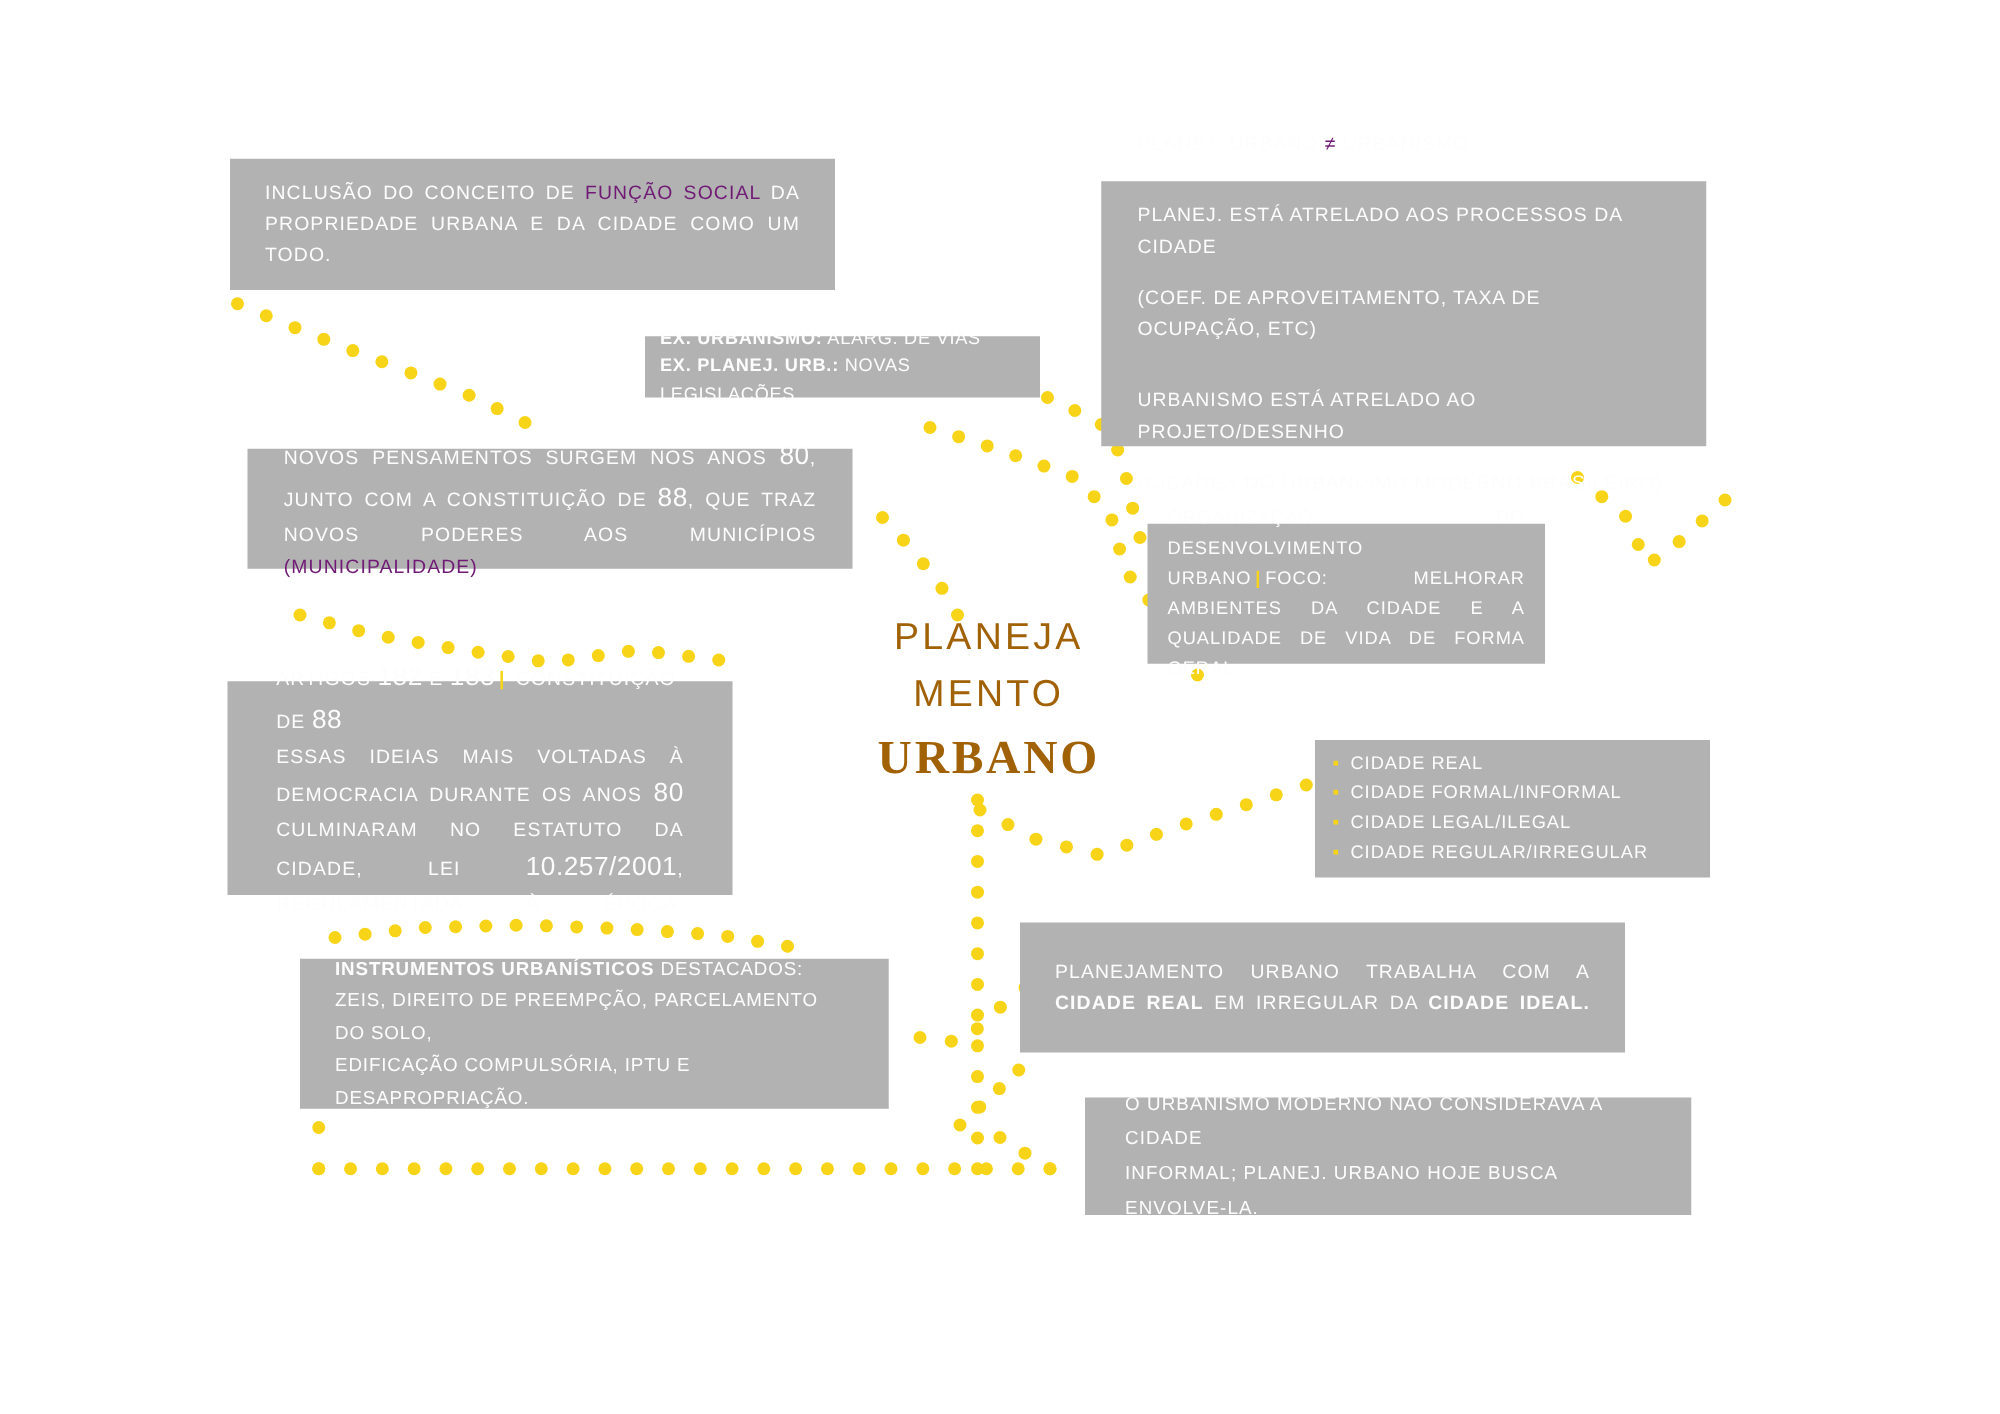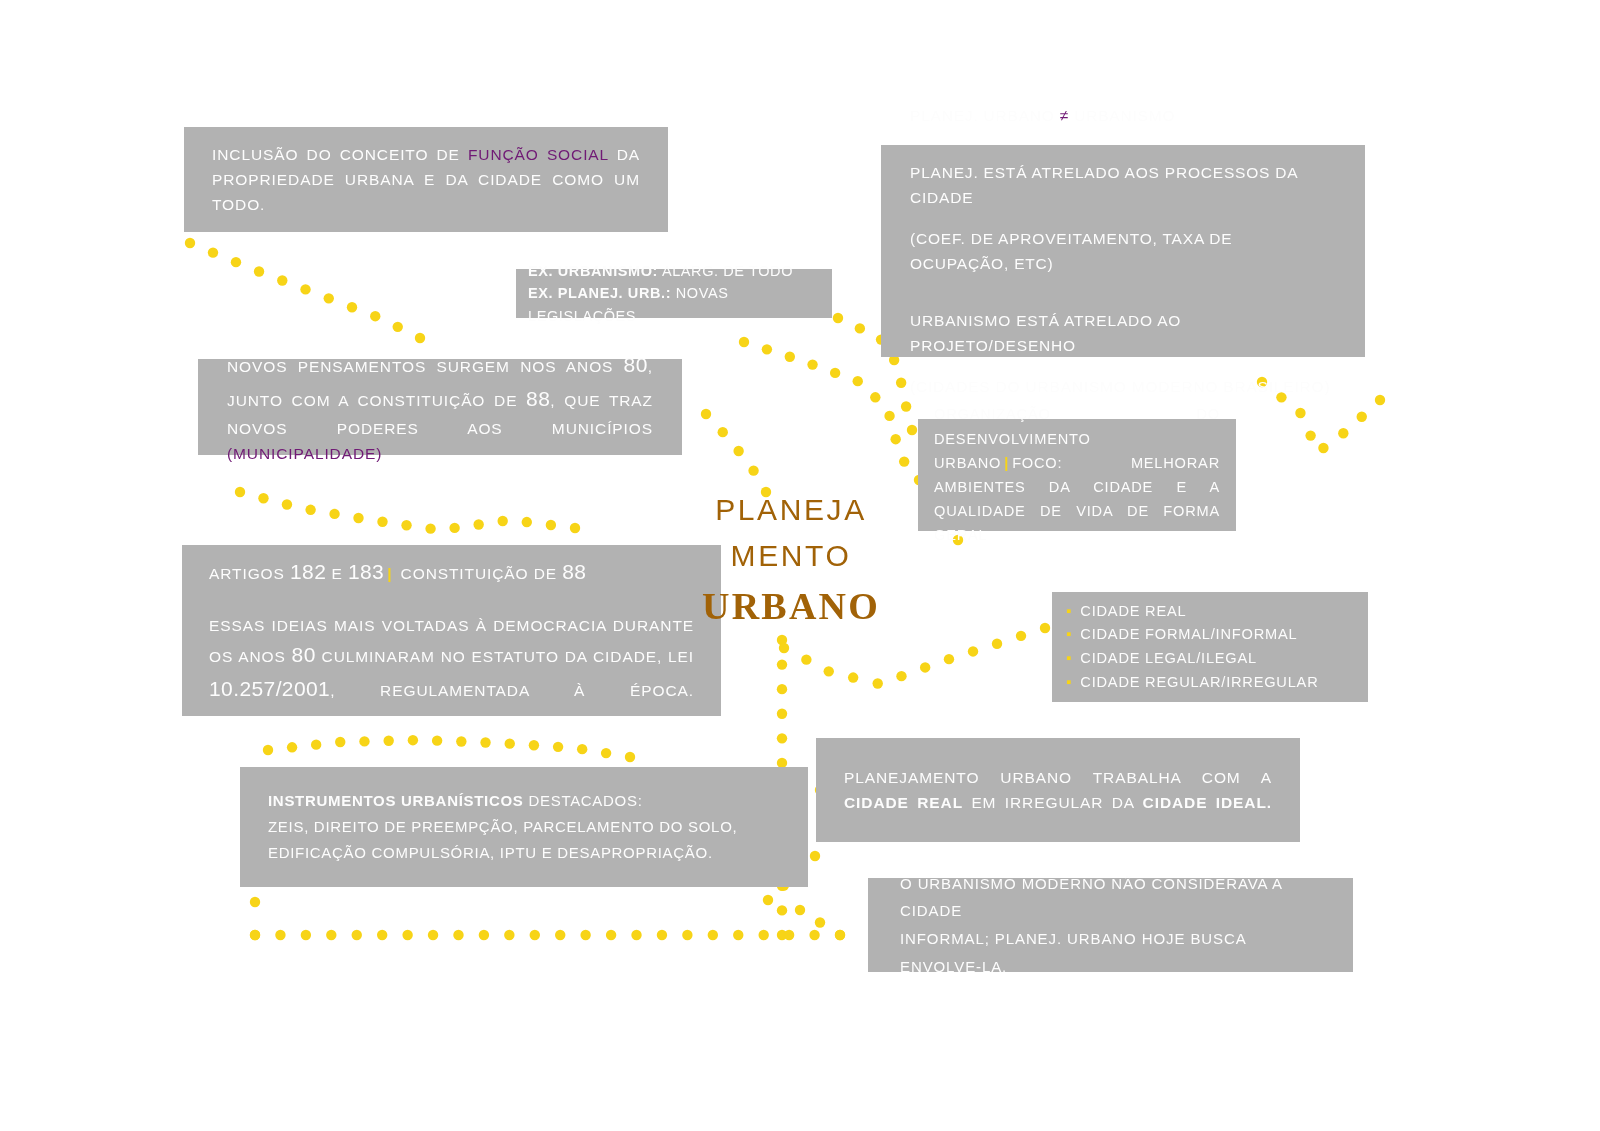--- a/index.html
+++ b/index.html
@@ -52,24 +52,24 @@
   .hl { color: #701a75; }
   .b { font-weight: 700; margin-top: 19px; }
   .pipe { color: #f7d417; font-weight: 700; padding: 0 3px; }
 
   
   #n-funcao-social   { left:184px;  top:127px;  width:484px;  height:105px; padding: 0 28px; }
   #n-planej-urbanismo{ left:881px;  top:145px;  width:484px;  height:212px; padding: 0 29px; gap: 16px; }
   #n-exemplos        { left:516px;  top:269px;  width:316px;  height:49px;  padding: 0 12px; }
   #n-novos-pensamentos{left:198px;  top:359px;  width:484px;  height:96px; padding: 0 29px; }
   #n-organizacao     { left:918px;  top:419px;  width:318px;  height:112px; padding: 0 16px; }
-  #n-artigos         { left:182px;  top:545px;  width:539px;  height:171px; padding: 0 27px; }
+  #n-artigos         { left:182px;  top:545px;  width:404px;  height:171px; padding: 0 39px; }
   #n-cidades-lista   { left:1052px; top:592px;  width:316px;  height:110px; padding: 0 14px; }
   #n-planejamento-real{left:816px;  top:738px;  width:484px;  height:104px; padding: 0 28px; }
-  #n-instrumentos    { left:240px;  top:767px;  width:568px;  height:120px; padding: 0 28px; }
+  #n-instrumentos    { left:240px;  top:767px;  width:471px;  height:120px; padding: 0 28px; }
   #n-urbanismo-moderno{left:868px;  top:878px;  width:485px;  height:94px;  padding: 0 32px; }
 
   #n-exemplos p { font-size: 14.5px; line-height: 1.52; letter-spacing: 0.6px; }
   #n-organizacao p { font-size: 14.6px; line-height: 1.66; letter-spacing: 0.8px; }
   #n-cidades-lista p { font-size: 14.6px; line-height: 1.62; letter-spacing: 0.8px; }
   #n-instrumentos p { font-size: 15px; line-height: 1.72; letter-spacing: 0.7px; }
   #n-urbanismo-moderno p { font-size: 15px; line-height: 1.85; letter-spacing: 0.9px; }
   #n-planej-urbanismo p { letter-spacing: 0.8px; }
 
   .bullet-row { display: flex; align-items: baseline; }
@@ -259,21 +259,21 @@
     <p><span>PLANEJ. URBANO </span><span class="hl">≠</span><span> URBANISMO</span></p>
     <div class="gap"></div>
     <p>PLANEJ. ESTÁ ATRELADO AOS PROCESSOS DA CIDADE</p>
     <p>(COEF. DE APROVEITAMENTO, TAXA DE OCUPAÇÃO, ETC)</p>
     <div class="gap"></div>
     <p>URBANISMO ESTÁ ATRELADO AO PROJETO/DESENHO</p>
     <p>(CIDADES DO URBANISMO MODERNO BRASILEIRO)</p>
   </div>
 
   <div class="node" id="n-exemplos">
-    <p><span class="b">EX. URBANISMO:</span><span> ALARG. DE TODO</span></p>
+    <p><span class="b">EX. URBANISMO:</span><span> ALARG. DE VIAS</span></p>
     <p><span class="b">EX. PLANEJ. URB.:</span><span> NOVAS LEGISLAÇÕES</span></p>
   </div>
 
   <div class="node just" id="n-novos-pensamentos">
     <p><span>NOVOS PENSAMENTOS SURGEM NOS ANOS </span><span class="num">80</span><span>, JUNTO COM A CONSTITUIÇÃO DE </span><span class="num">88</span><span>, QUE TRAZ NOVOS PODERES AOS MUNICÍPIOS </span><span class="hl">(MUNICIPALIDADE)</span></p>
   </div>
 
   <div class="node just" id="n-organizacao">
     <p><span>ORGANIZAÇÃO DO DESENVOLVIMENTO URBANO</span><span class="pipe">|</span><span>FOCO: MELHORAR AMBIENTES DA CIDADE E A QUALIDADE DE VIDA DE FORMA GERAL</span></p>
   </div>

